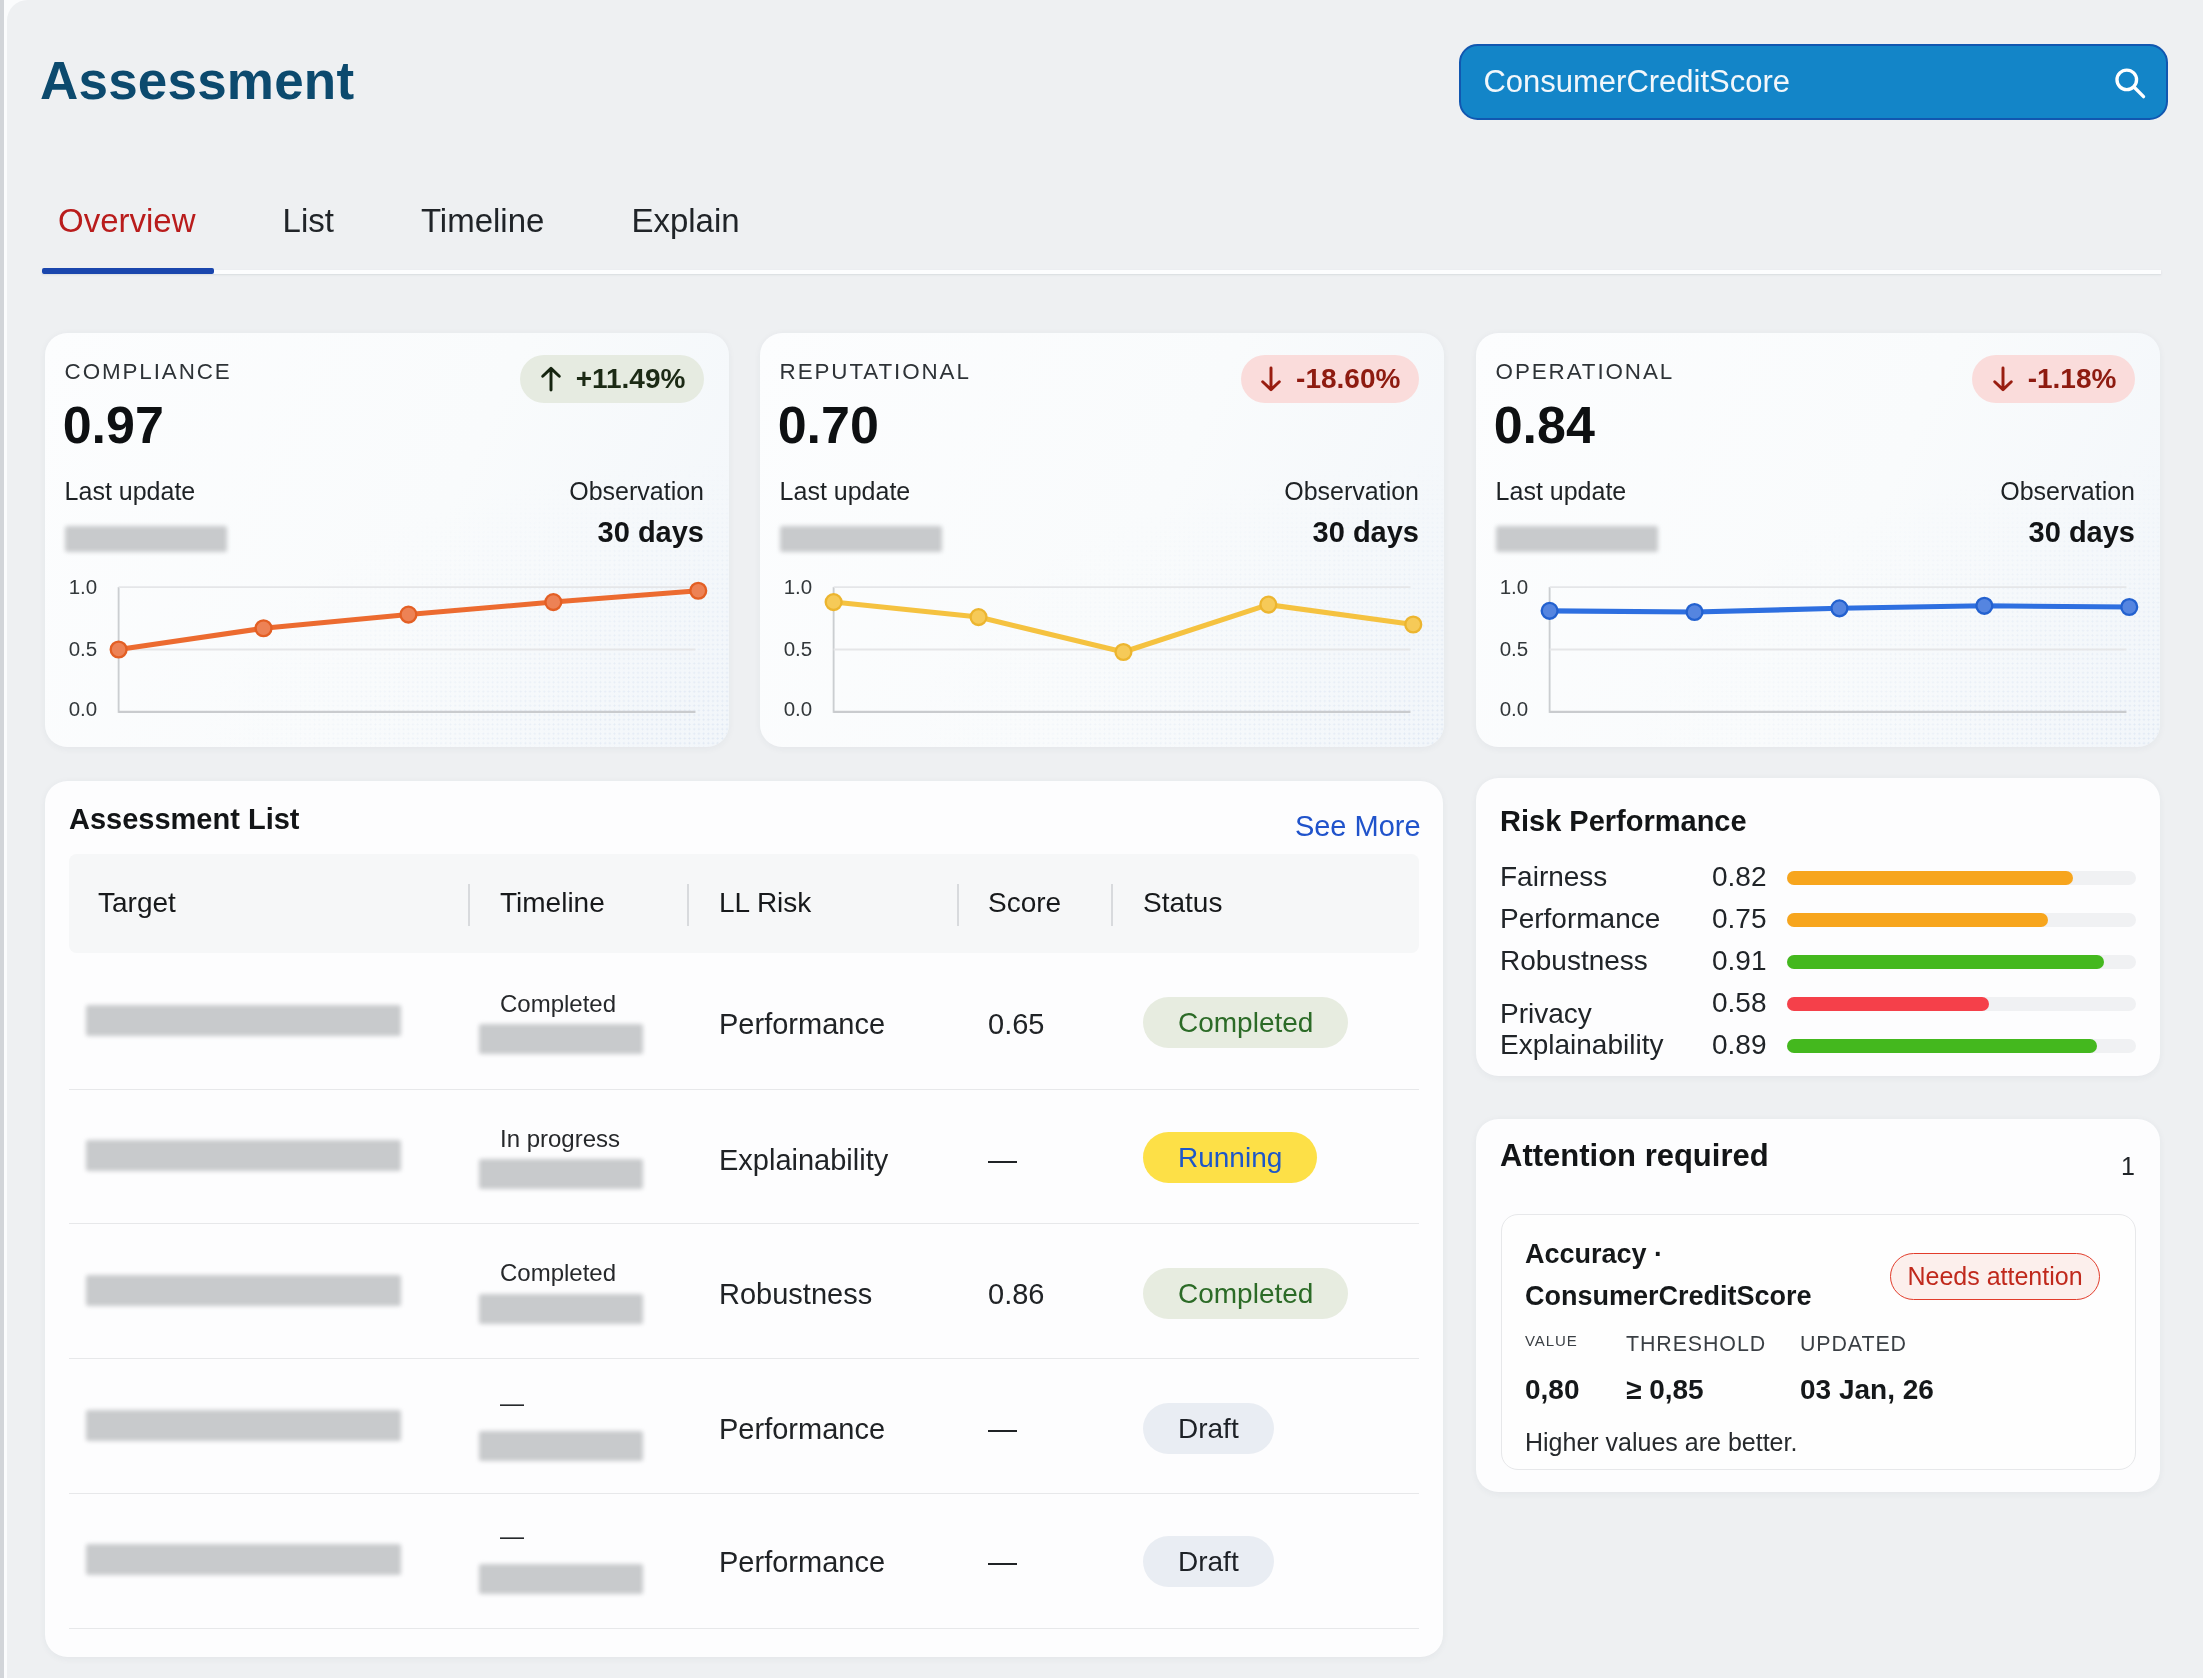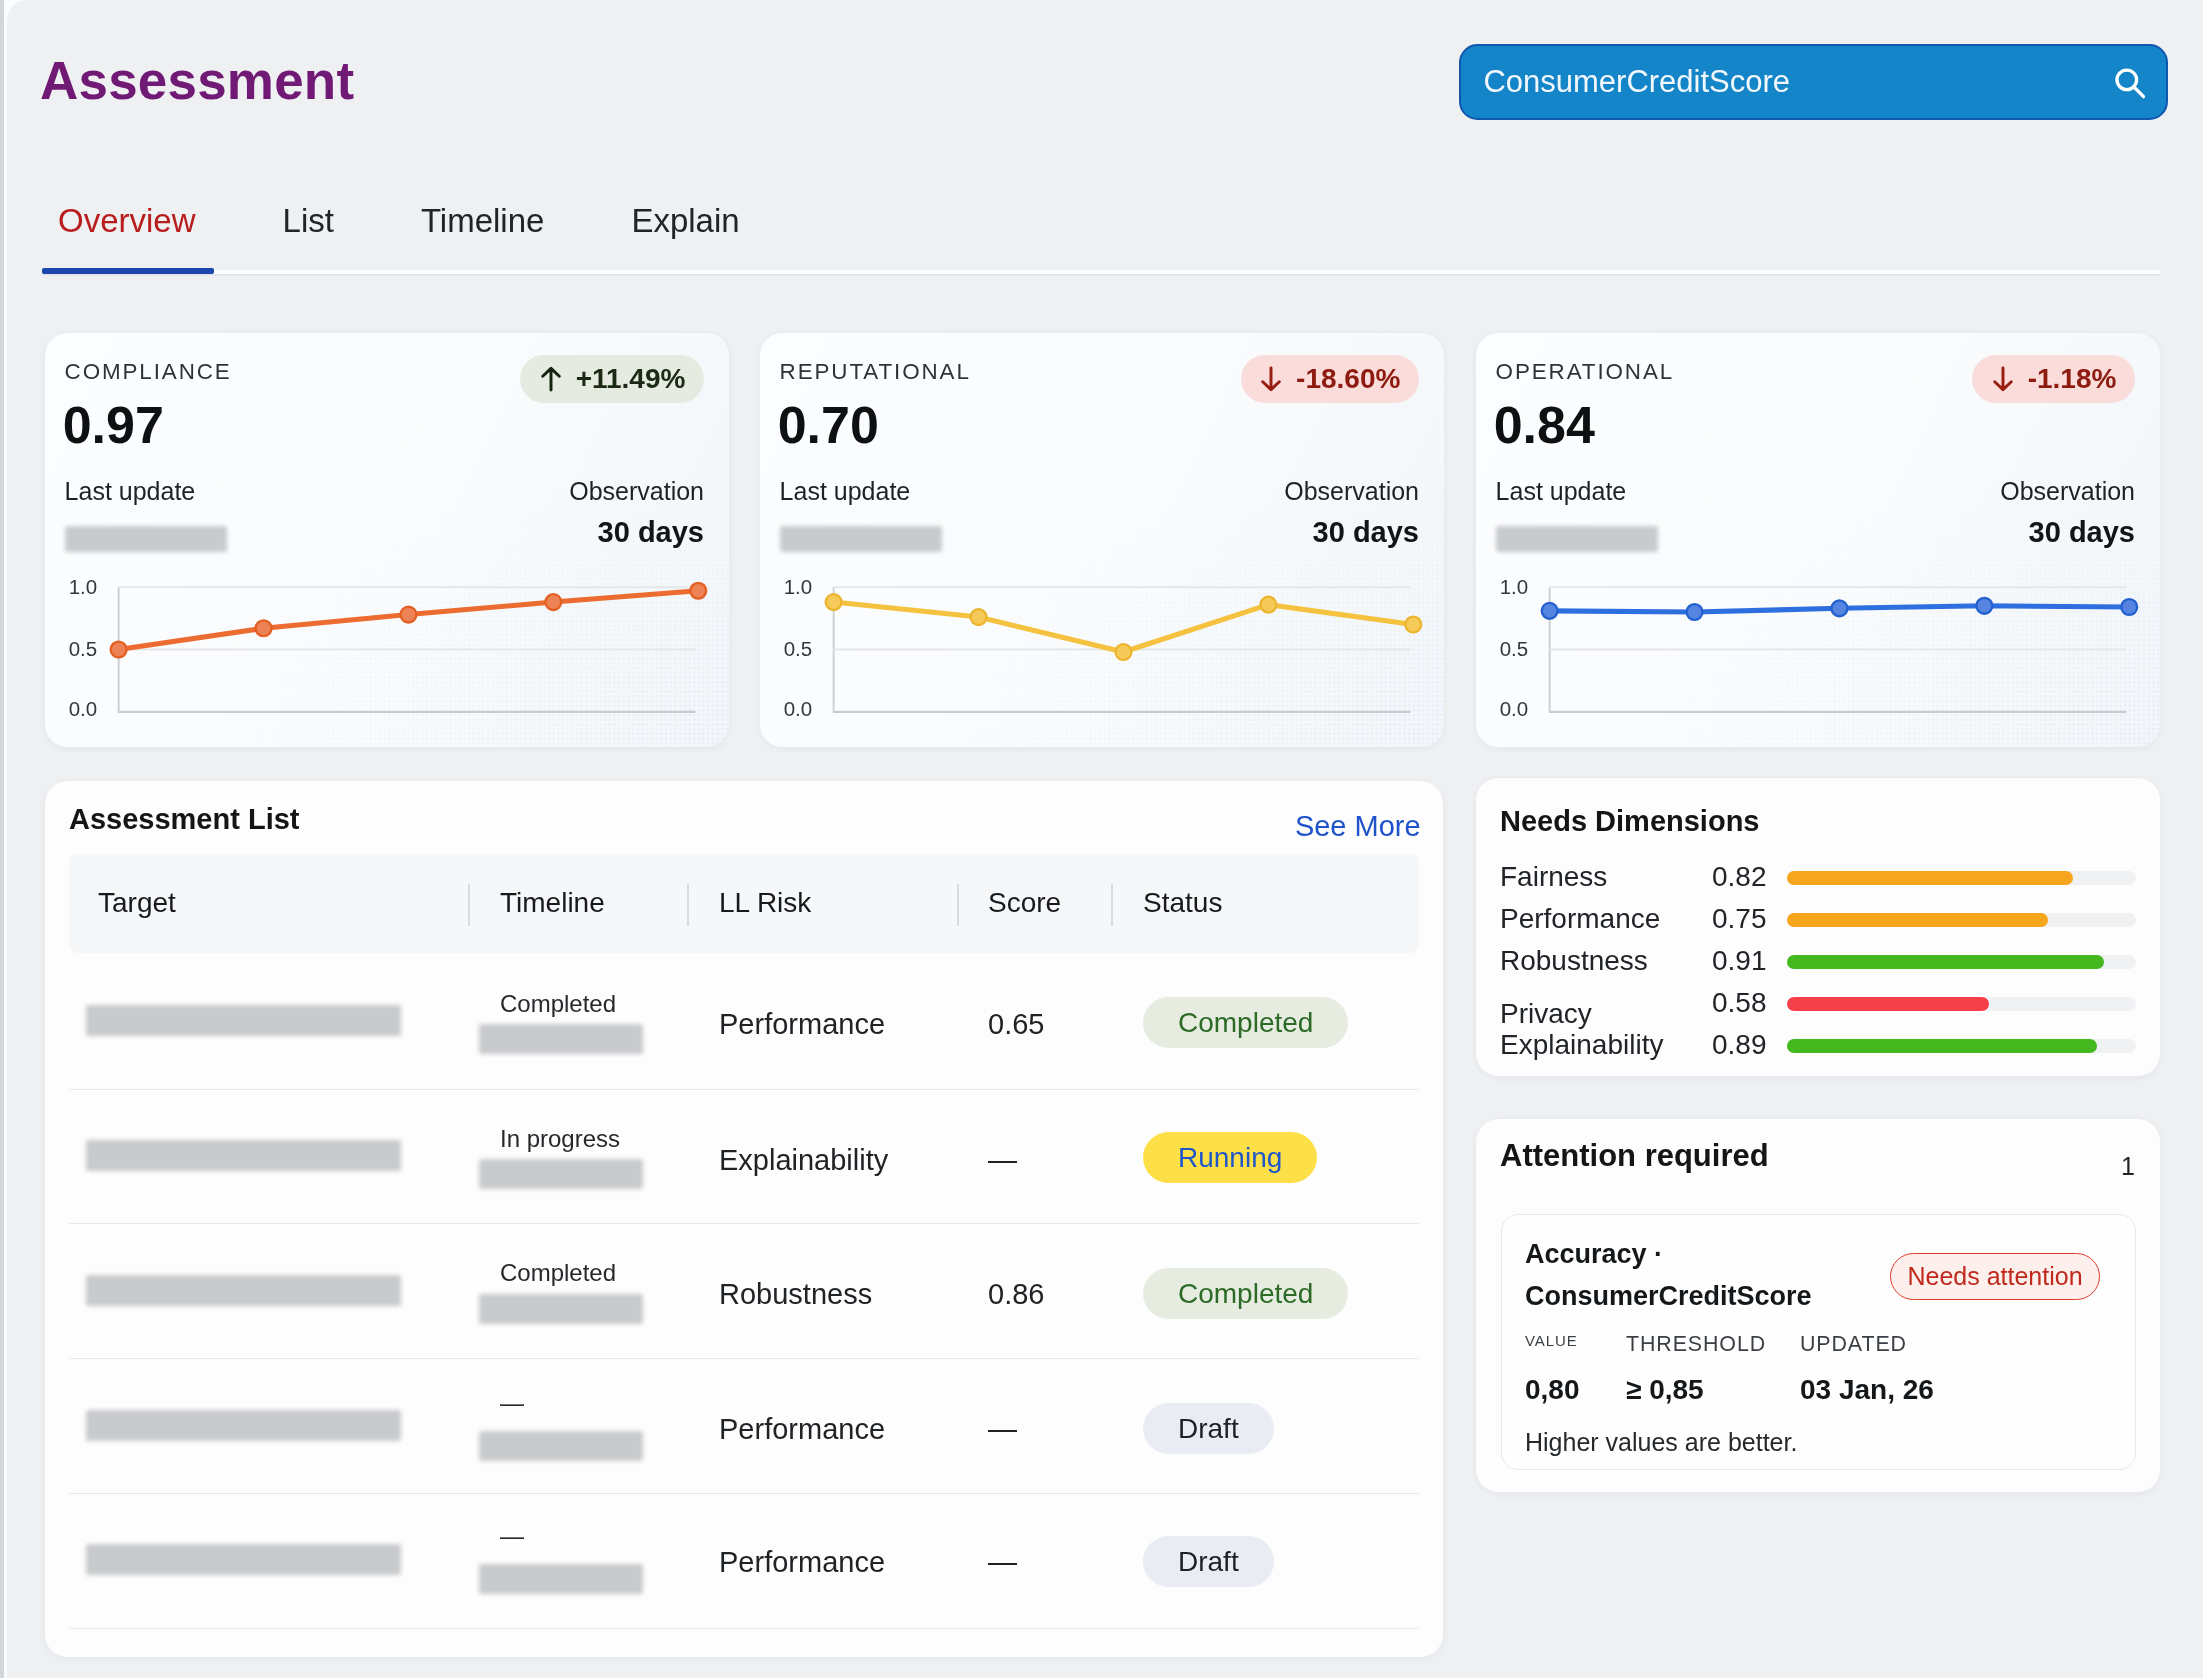--- a/index.html
+++ b/index.html
@@ -18,21 +18,21 @@
     background-size:4.7px 4.7px;
     -webkit-mask-image:radial-gradient(130% 115% at 100% 100%, rgba(0,0,0,0.75) 0%, rgba(0,0,0,0.3) 40%, transparent 60%);
     mask-image:radial-gradient(130% 115% at 100% 100%, rgba(0,0,0,0.75) 0%, rgba(0,0,0,0.3) 40%, transparent 60%); }
 </style>
 </head>
 <body>
 <div id="page">
   <div id="content"></div>
   <div id="edge"></div>
 
-  <div class="abs" style="left:40px; top:50px; font-size:53px; font-weight:600; color:#701a75; letter-spacing:0.2px;">Assessment</div>
+  <div class="abs" style="left:40px; top:50px; font-size:53px; font-weight:600; color:#0c4a6e; letter-spacing:0.2px;">Assessment</div>
 
   <div class="abs" style="left:1459px; top:44px; width:709px; height:76px; background:#1385c8; border:2.3px solid #1157b0; border-radius:18.6px;">
     <div class="abs" style="left:22.4px; top:0; height:71px; display:flex; align-items:center; font-size:31px; color:#f2f7fb;">ConsumerCreditScore</div>
     <svg class="abs" style="right:15px; top:17.7px;" width="41" height="41" viewBox="0 0 44 44" fill="none">
       <circle cx="18" cy="17" r="10.5" stroke="#ffffff" stroke-width="3.6"></circle>
       <line x1="26" y1="25" x2="36" y2="35" stroke="#ffffff" stroke-width="3.6" stroke-linecap="round"></line>
     </svg>
   </div>
 
   <div class="abs" style="left:42px; top:202px; display:flex; gap:55px; font-size:33px;">
@@ -203,21 +203,21 @@
     <div class="abs" style="left:455px; top:741px; font-size:24px; color:#26282b;">—</div>
     <div class="redact" style="left:434px; top:783px; width:164px; height:30px;"></div>
     <div class="abs" style="left:674px; top:765px; font-size:29px; color:#202326;">Performance</div>
     <div class="abs" style="left:943px; top:765px; font-size:29px; color:#202326;">—</div>
     <div class="pill" style="left:1098px; top:755px; height:51px; padding:0 35px; background:#e9edf3;">
         <span style="font-size:28px; color:#1d2126;">Draft</span>
       </div>
   </div>
 
   <div class="wcard" id="riskcard" style="left:1476px; top:778px; width:684px; height:298px;">
-    <div class="abs" style="left:24px; top:27px; font-size:29px; font-weight:700; color:#131517;">Needs Dimensions</div>
+    <div class="abs" style="left:24px; top:27px; font-size:29px; font-weight:700; color:#131517;">Risk Performance</div>
     <div class="abs" style="left:24px; top:83px; font-size:28px; color:#202428;">Fairness</div>
     <div class="abs" style="left:236px; top:83px; font-size:28px; color:#202428;">0.82</div>
     <div class="abs" style="left:311px; top:93px; width:349px; height:14px; background:#f0f1f3; border-radius:7.5px;">
         <div style="width:286px; height:14px; background:#f7a51d; border-radius:7.5px;"></div>
       </div>
     <div class="abs" style="left:24px; top:125px; font-size:28px; color:#202428;">Performance</div>
     <div class="abs" style="left:236px; top:125px; font-size:28px; color:#202428;">0.75</div>
     <div class="abs" style="left:311px; top:135px; width:349px; height:14px; background:#f0f1f3; border-radius:7.5px;">
         <div style="width:261px; height:14px; background:#f7a51d; border-radius:7.5px;"></div>
       </div>

